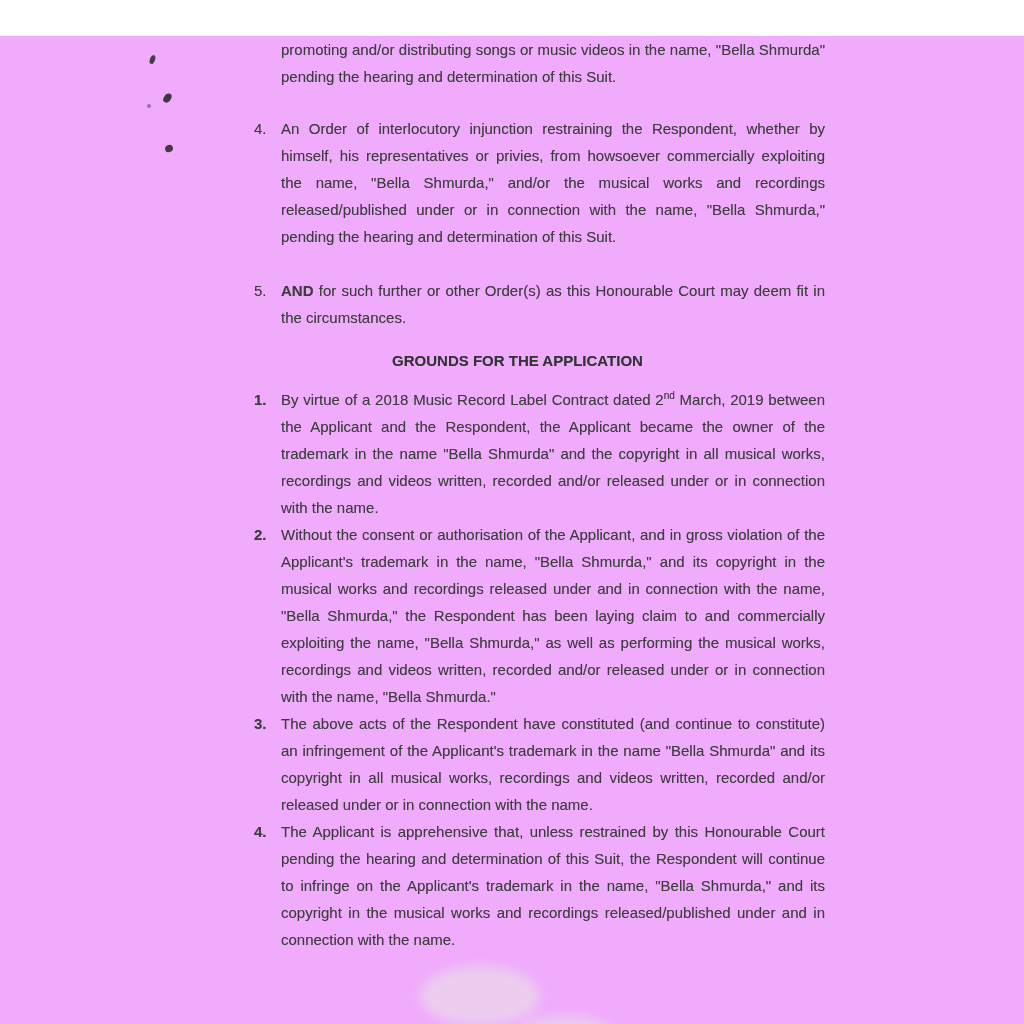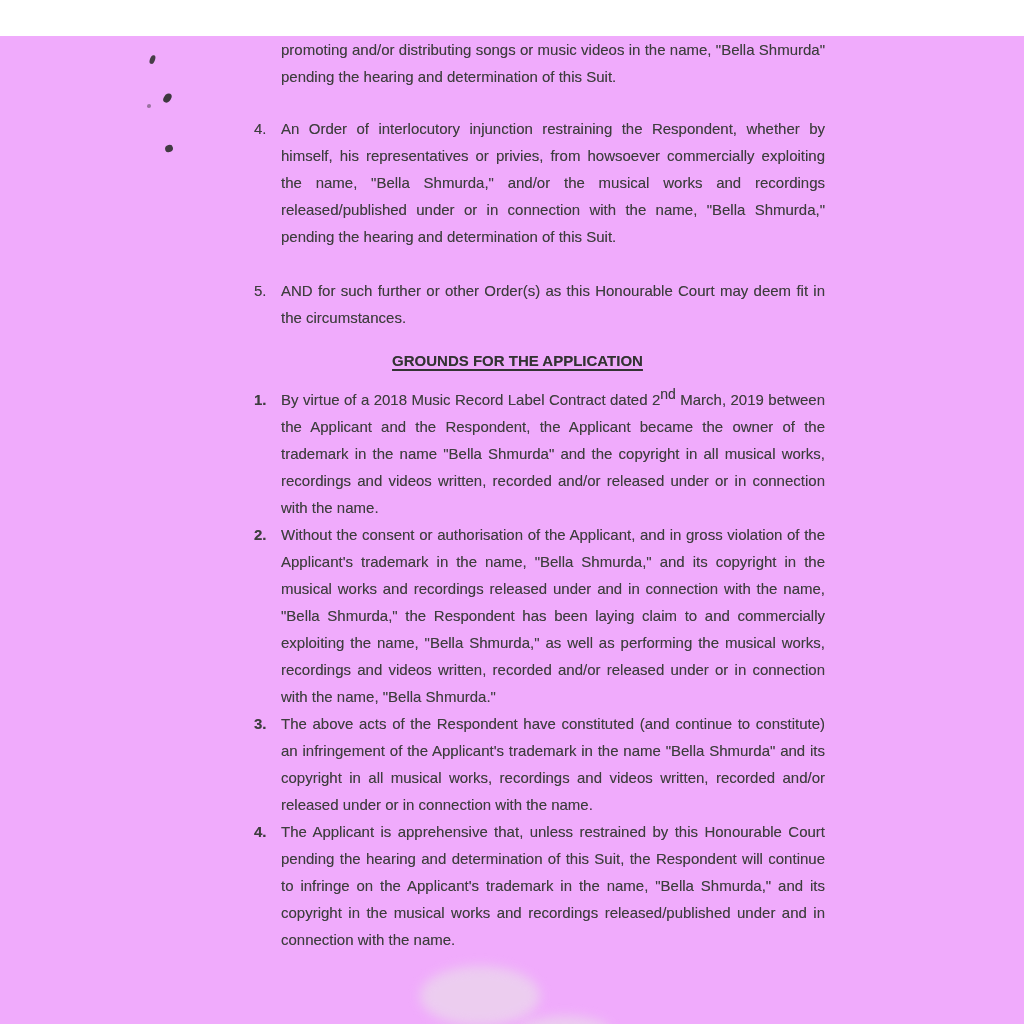--- a/index.html
+++ b/index.html
@@ -48,28 +48,27 @@
     text-align-last: left;
   }
   .item.prayer-4 { margin-top: 25px; }
   .item.prayer-5 { margin-top: 27px; }
   .heading {
     font-size: 15px;
     line-height: 27px;
     font-weight: bold;
     color: #333333;
     text-align: center;
-    text-decoration: underline;
     text-decoration-thickness: 2px;
     text-underline-offset: 3px;
     margin: 16px 44px 12px 0;
   }
-  .txt strong { font-weight: normal; }
+  .txt strong { font-weight: bold; }
   sup {
-    font-size: 14px;
+    font-size: 10px;
     line-height: 0;
     vertical-align: super;
   }
   
   .speck {
     position: absolute;
     background: #2e2e2e;
     border-radius: 60% 50% 55% 45%;
   }
   .speck.s1 { left: 150px; top: 19px;  width: 5px; height: 9px;  transform: rotate(18deg); opacity: 0.88; }

